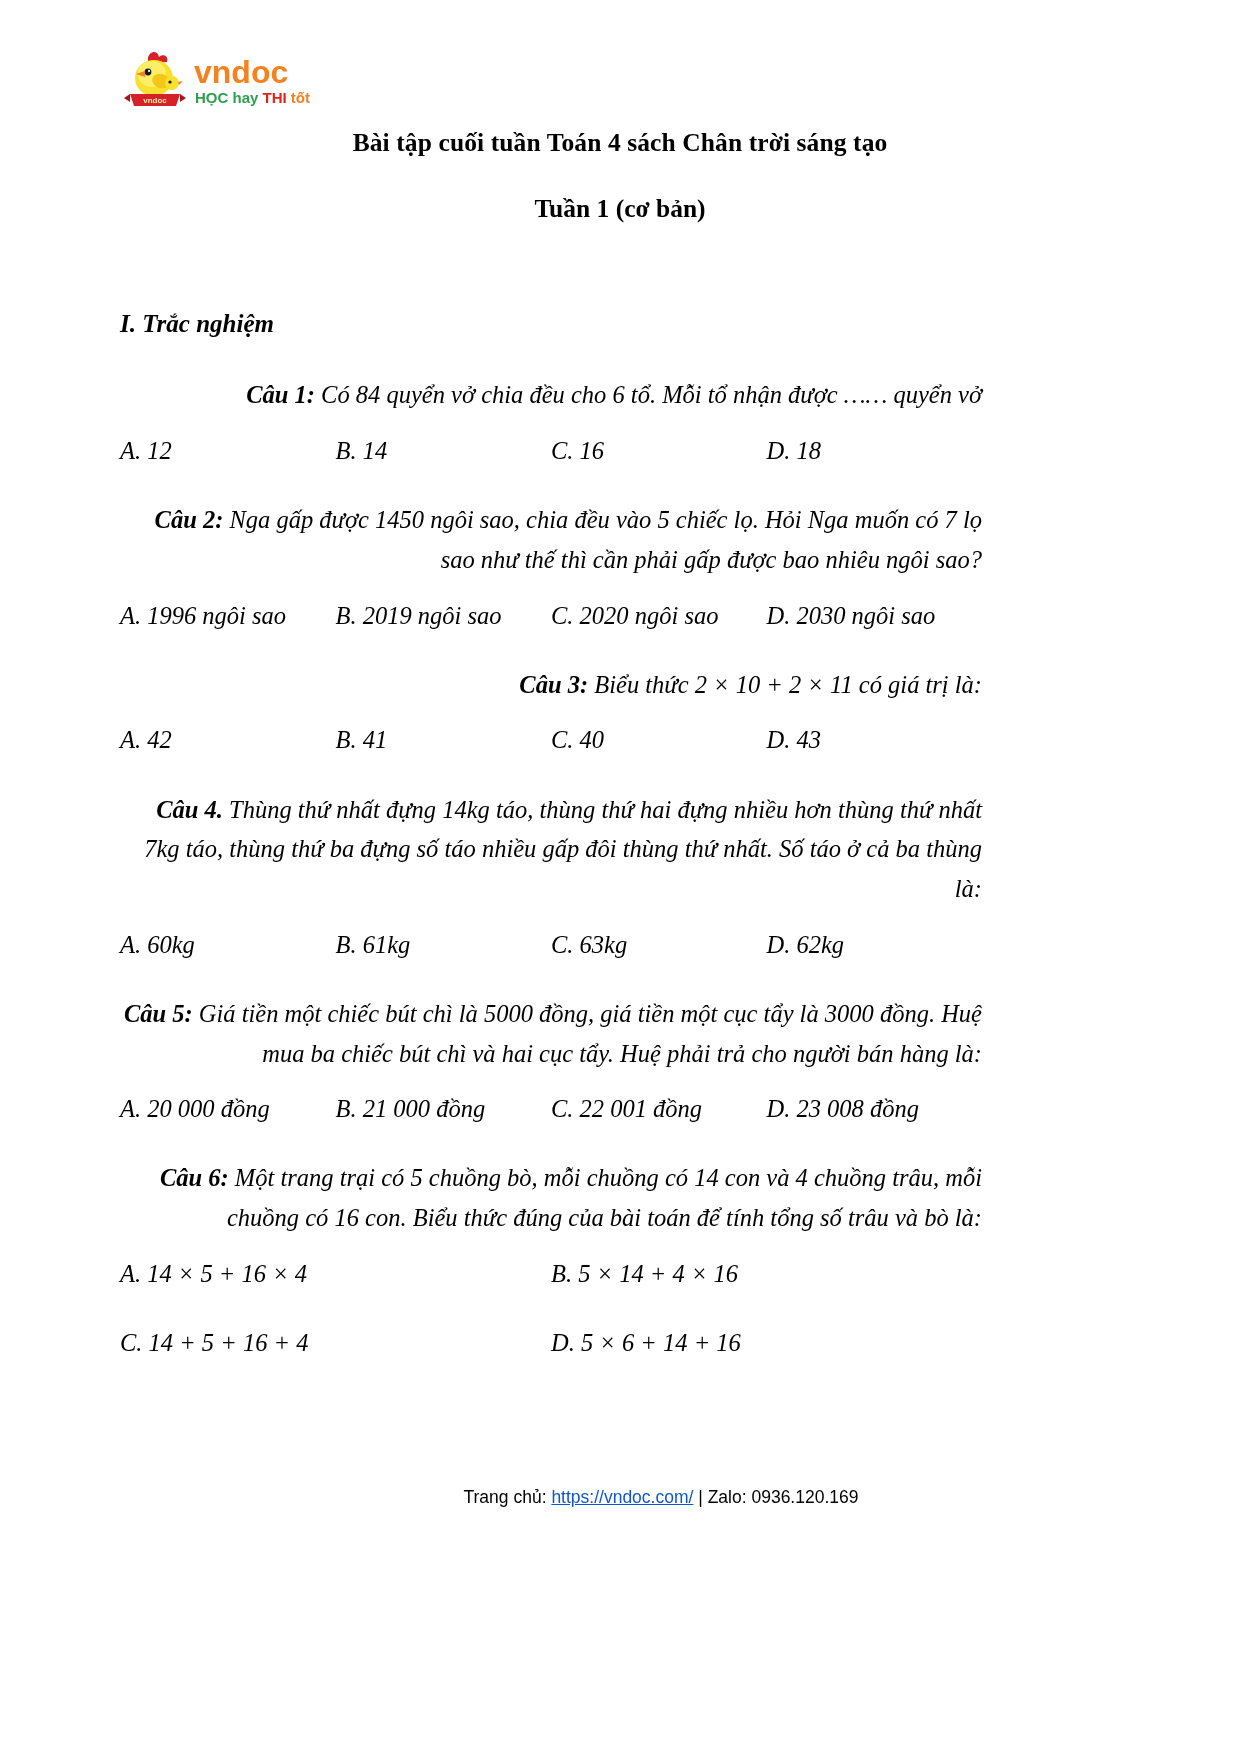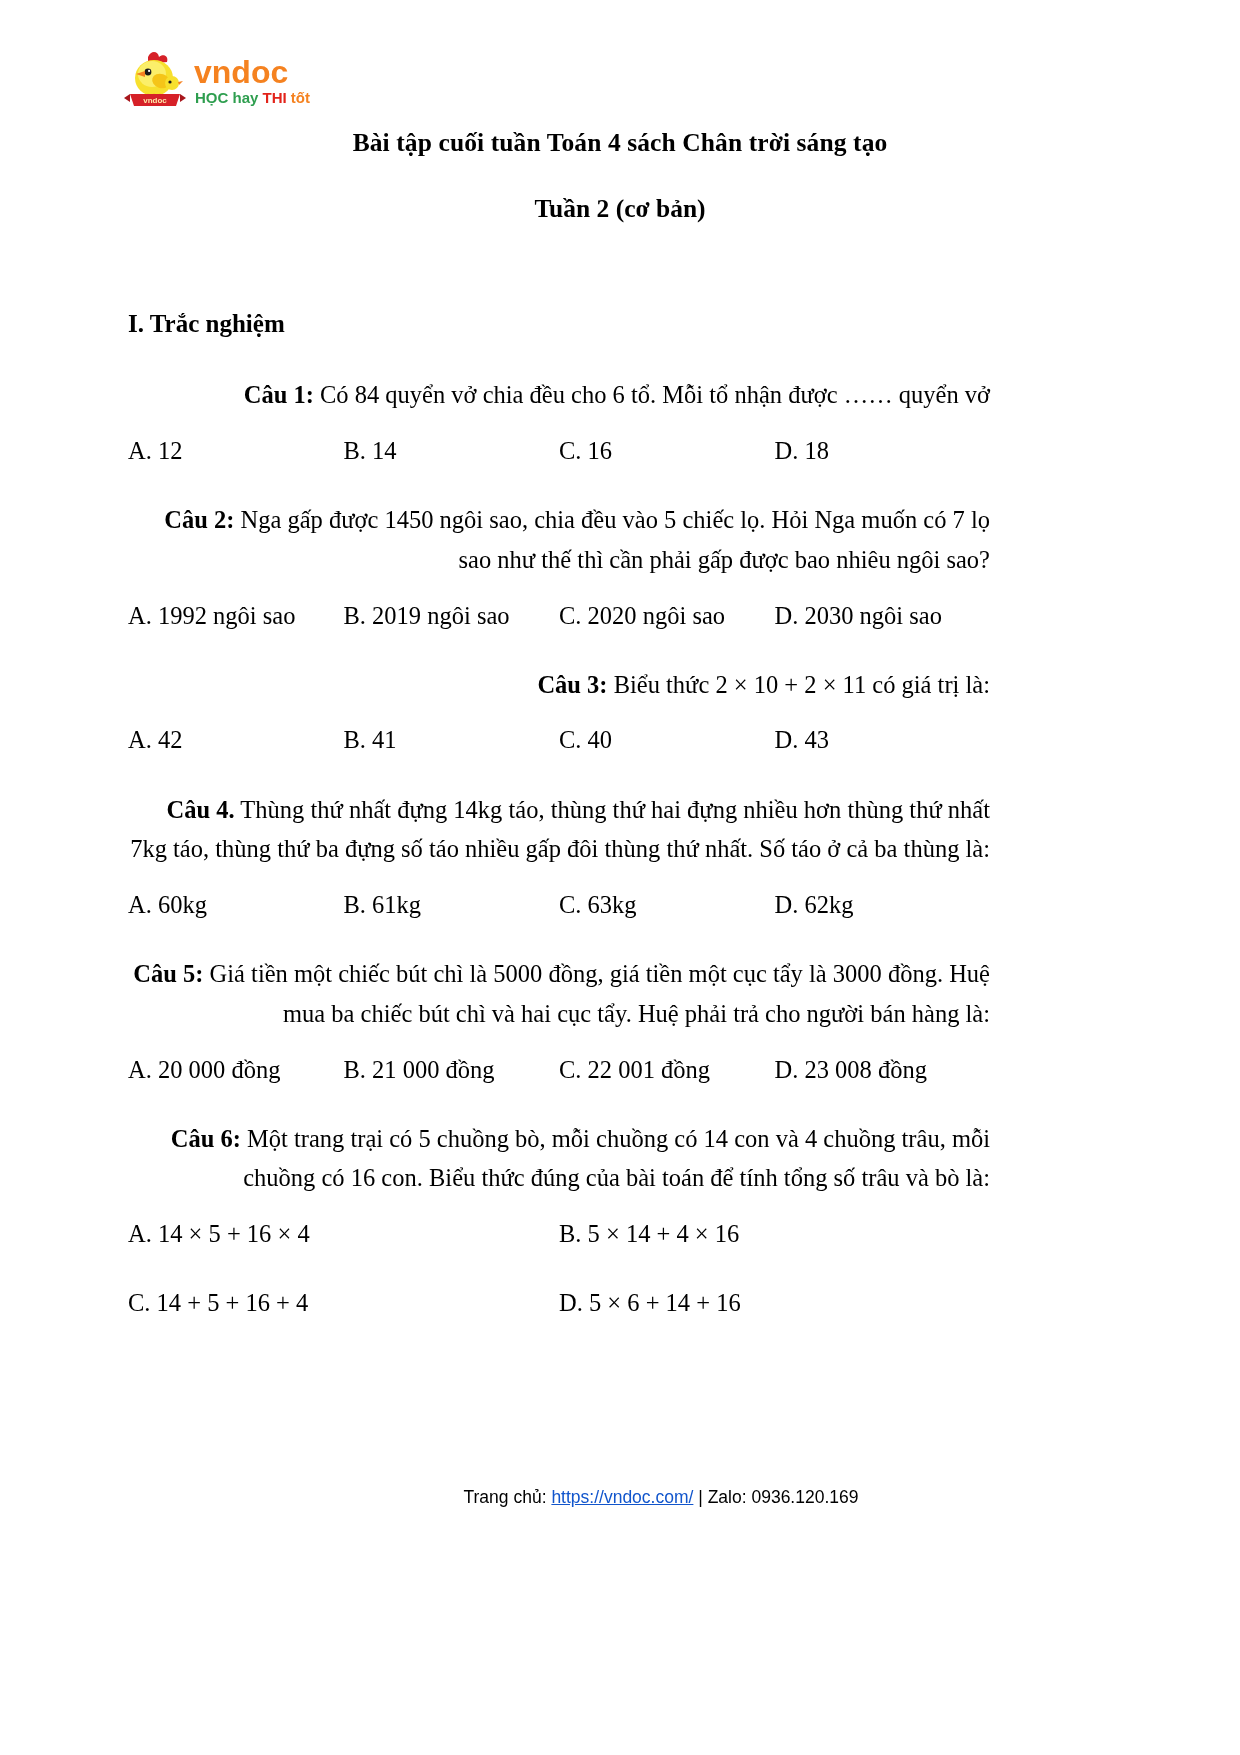--- a/index.html
+++ b/index.html
@@ -48,23 +48,24 @@
     top: 194px;
     width: 1000px;
     text-align: center;
     font-size: 25.5px;
     font-weight: bold;
   }
 
   
   .content {
     position: absolute;
-    left: 128px;
+    left: 120px;
     top: 308px;
     width: 862px;
+    font-style: italic;
   }
   .section-heading {
     font-size: 25px;
     font-weight: bold;
     margin: 0 0 36px 0;
     line-height: 1.25;
   }
   .question {
     font-size: 24.5px;
     line-height: 1.62;
@@ -145,41 +146,41 @@
 
       <text x="76" y="35" font-family="'Liberation Sans', sans-serif" font-size="32" font-weight="bold" fill="#F58220">vndoc</text>
 
       <text x="77" y="55" font-family="'Liberation Sans', sans-serif" font-size="15" font-weight="bold">
         <tspan fill="#2E9E4F">HỌC hay </tspan><tspan fill="#E2231A">THI </tspan><tspan fill="#F58220">tốt</tspan>
       </text>
     </svg>
   </div>
 
   <div class="doc-title">Bài tập cuối tuần Toán 4 sách Chân trời sáng tạo</div>
-  <div class="doc-subtitle">Tuần 2 (cơ bản)</div>
+  <div class="doc-subtitle">Tuần 1 (cơ bản)</div>
 
   <div class="content">
 
     <div class="section-heading">I. Trắc nghiệm</div>
 
     <p class="question">
       <span class="qlabel">Câu 1:</span><span> Có 84 quyển vở chia đều cho 6 tổ. Mỗi tổ nhận được …… quyển vở</span>
     </p>
     <div class="options cols-4">
       <span class="opt">A. 12</span>
       <span class="opt">B. 14</span>
       <span class="opt">C. 16</span>
       <span class="opt">D. 18</span>
     </div>
 
     <p class="question">
       <span class="qlabel">Câu 2:</span><span> Nga gấp được 1450 ngôi sao, chia đều vào 5 chiếc lọ. Hỏi Nga muốn có 7 lọ sao  như thế thì cần phải gấp được bao nhiêu ngôi sao?</span>
     </p>
     <div class="options cols-4">
-      <span class="opt">A. 1992 ngôi sao</span>
+      <span class="opt">A. 1996 ngôi sao</span>
       <span class="opt">B. 2019 ngôi sao</span>
       <span class="opt">C. 2020 ngôi sao</span>
       <span class="opt">D. 2030 ngôi sao</span>
     </div>
 
     <p class="question">
       <span class="qlabel">Câu 3:</span><span> Biểu thức 2 × 10 + 2 × 11 có giá trị là:</span>
     </p>
     <div class="options cols-4">
       <span class="opt">A. 42</span>

